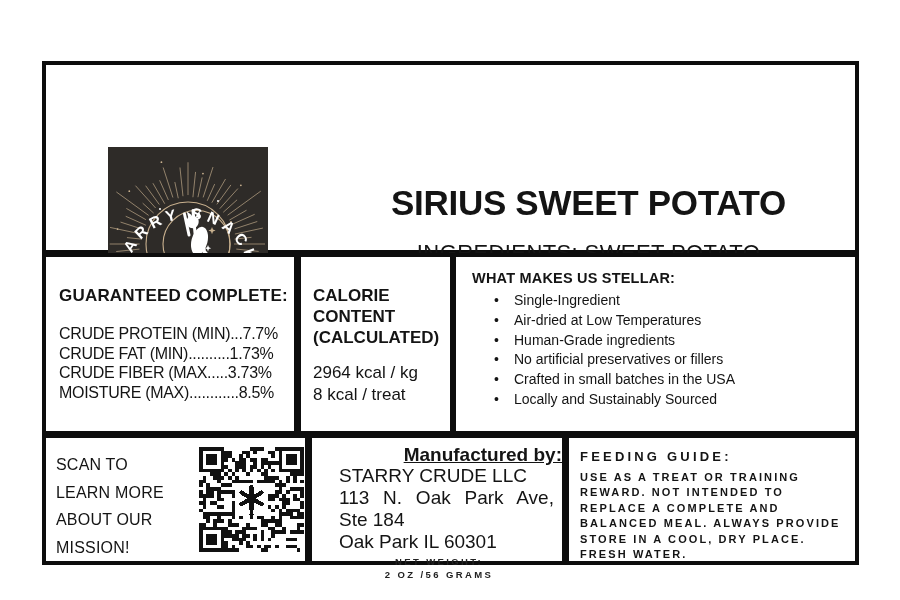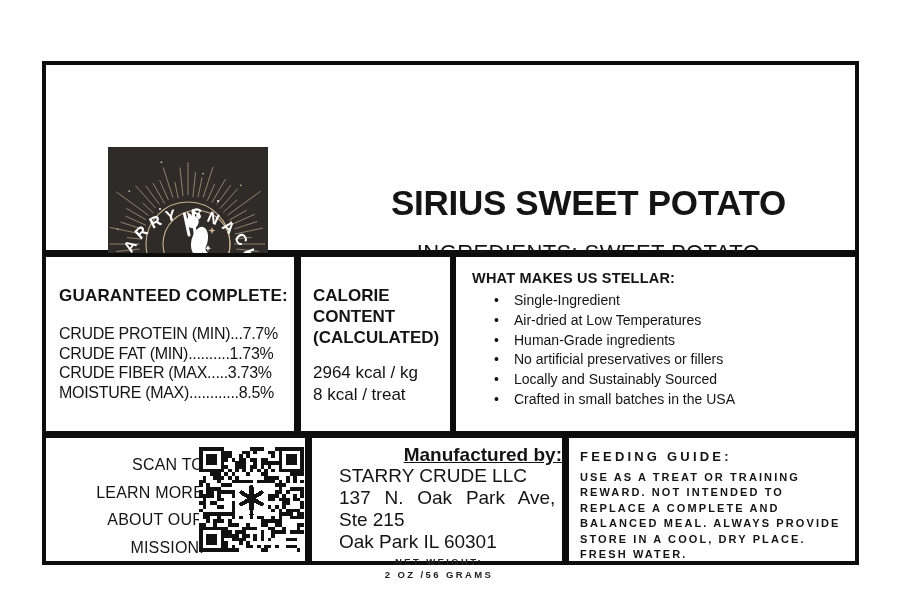--- a/index.html
+++ b/index.html
@@ -24,21 +24,21 @@
   .cal-values{margin-top:14px;font-size:17px;line-height:22px;white-space:nowrap;}
 
   .stellar-box{left:452px;top:253px;width:407px;height:182px;padding:13px 6px 0 16px;}
   .stellar-heading{font-size:14.5px;font-weight:bold;letter-spacing:.2px;margin:0;}
   .stellar-list{list-style:none;margin:5px 0 0 0;padding:0;}
   .stellar-list li{font-size:14px;line-height:19.8px;padding-left:42px;position:relative;}
   .stellar-list li::before{content:"•";position:absolute;left:22px;font-size:14px;}
 
   
   .scan-box{left:42px;top:434px;width:267px;height:131px;}
-  .scan-text{position:absolute;left:10px;top:13px;width:148px;text-align:right;
+  .scan-text{position:absolute;left:10px;top:13px;width:148px;text-align:left;
              font-size:16px;line-height:27.5px;letter-spacing:.2px;}
   .qr-wrap{position:absolute;left:153px;top:9px;width:105px;height:105px;}
 
   .mfg-box{left:308px;top:434px;width:258px;height:131px;padding:7px 0 0 27px;}
   .mfg-heading{font-size:19px;font-weight:bold;text-decoration:underline;line-height:20px;margin:0;text-align:right;}
   .mfg-line{font-size:19px;line-height:22px;white-space:nowrap;}
   .mfg-justified{word-spacing:8.5px;}
   .net-weight{width:200px;text-align:center;font-size:9.5px;font-weight:600;
               letter-spacing:2.4px;line-height:13px;margin-top:2px;color:#222;}
 
@@ -180,22 +180,22 @@
     </div>
   </section>
 
   <section class="box stellar-box">
     <h2 class="stellar-heading">WHAT MAKES US STELLAR:</h2>
     <ul class="stellar-list">
       <li>Single-Ingredient</li>
       <li>Air-dried at Low Temperatures</li>
       <li>Human-Grade ingredients</li>
       <li>No artificial preservatives or fillers</li>
+      <li>Crafted in small batches in the USA</li>
       <li>Locally and Sustainably Sourced</li>
-      <li>Crafted in small batches in the USA</li>
     </ul>
   </section>
 
   <section class="box scan-box">
     <div class="scan-text">
       <div>SCAN TO</div>
       <div>LEARN MORE</div>
       <div>ABOUT OUR</div>
       <div>MISSION!</div>
     </div>
@@ -591,22 +591,22 @@
           <line x1="14.5" y1="11" x2="14.5" y2="17.4" transform="rotate(120 14.5 14.2)"></line>
           <circle cx="14.5" cy="18.6" r=".62" fill="#111111" stroke="none"></circle>
         </g>
       </svg>
     </div>
   </section>
 
   <section class="box mfg-box">
     <h2 class="mfg-heading">Manufactured by:</h2>
     <div class="mfg-line">STARRY CRUDE LLC</div>
-    <div class="mfg-line mfg-justified">137 N. Oak Park Ave,</div>
-    <div class="mfg-line">Ste 215</div>
+    <div class="mfg-line mfg-justified">113 N. Oak Park Ave,</div>
+    <div class="mfg-line">Ste 184</div>
     <div class="mfg-line">Oak Park IL 60301</div>
     <div class="net-weight">
       <div>NET WEIGHT:</div>
       <div>2 OZ /56 GRAMS</div>
     </div>
   </section>
 
   <section class="box feed-box">
     <h2 class="feed-heading">FEEDING GUIDE:</h2>
     <div class="feed-line">USE AS A TREAT OR TRAINING</div>

